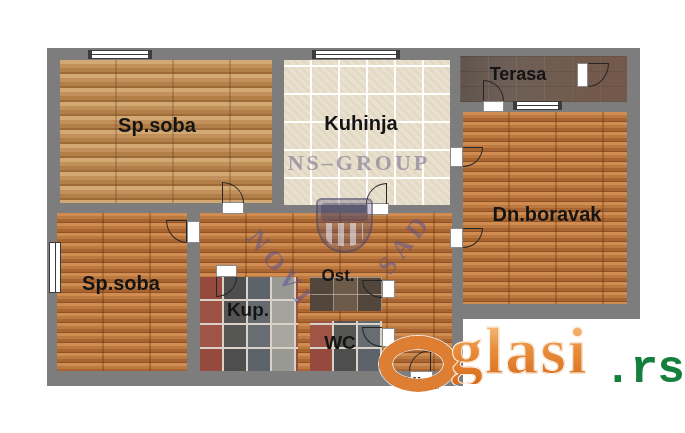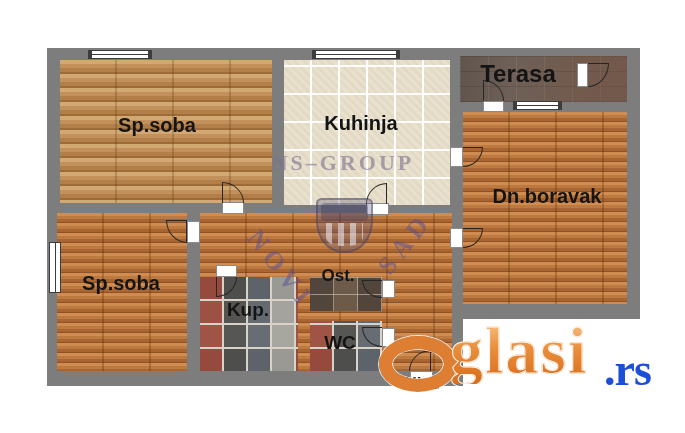--- a/index.html
+++ b/index.html
@@ -85,22 +85,22 @@
           font-size:26px;letter-spacing:6px;color:rgba(86,78,148,.52);white-space:nowrap;}
   .wm-oglasi-ring{position:absolute;left:379px;top:336px;width:78px;height:56px;
           border:13px solid #dd7e33;border-radius:50%;
           box-shadow:0 0 0 1px rgba(255,255,255,.85), inset 0 0 0 1px rgba(255,255,255,.85);}
   .wm-oglasi-text{position:absolute;left:450px;top:318px;
           font-family:"Liberation Serif",serif;font-weight:bold;font-size:66px;line-height:1;
           letter-spacing:2px;background:linear-gradient(180deg,#f6c184 5%,#e98f3d 45%,#d96f1e 95%);
           -webkit-background-clip:text;background-clip:text;color:transparent;
           -webkit-text-stroke:1px rgba(255,255,255,.9);}
   .wm-oglasi-tld{position:absolute;left:604px;top:347px;
-          font-family:Liberation Serif, serif;font-weight:bold;font-size:46px;line-height:1;
-          color:#1d4ed8;letter-spacing:-1px;}
+          font-family:Liberation Mono, monospace;font-weight:bold;font-size:46px;line-height:1;
+          color:#15803d;letter-spacing:-1px;}
 </style>
 </head>
 <body>
 
 <div id="canvas">
 
   <div class="wallbase" style="left:47px;top:48px;width:416px;height:338px;"></div>
   <div class="wallbase" style="left:452px;top:48px;width:188px;height:271px;"></div>
   <div class="wallbase" style="left:200px;top:265px;width:195px;height:106px;"></div>
 
@@ -138,29 +138,29 @@
   <div class="arc" style="left:483px;top:80px;width:21px;height:21px;border-radius:0 100% 0 0;border-top:1px solid #262626;border-right:1px solid #262626;border-left:1px solid #262626;"></div>
   <div class="arc" style="left:588px;top:63px;width:21px;height:24px;border-radius:0 0 100% 0;border-top:1px solid #262626;border-right:1px solid #262626;border-bottom:1px solid #262626;"></div>
   <div class="arc" style="left:166px;top:220px;width:21px;height:23px;border-radius:0 0 0 100%;border:1px solid #262626;"></div>
   <div class="arc" style="left:216px;top:277px;width:21px;height:20px;border-radius:0 0 100% 0;border-left:1px solid #262626;border-right:1px solid #262626;border-bottom:1px solid #262626;"></div>
   <div class="arc" style="left:362px;top:280px;width:20px;height:18px;border-radius:0 0 0 100%;border-top:1px solid #262626;border-left:1px solid #262626;border-bottom:1px solid #262626;"></div>
   <div class="arc" style="left:362px;top:327px;width:20px;height:20px;border-radius:0 0 0 100%;border-top:1px solid #262626;border-left:1px solid #262626;border-bottom:1px solid #262626;"></div>
   <div class="arc" style="left:409px;top:350px;width:22px;height:21px;border-radius:100% 0 0 0;border-top:1px solid #262626;border-left:1px solid #262626;border-right:1px solid #262626;"></div>
 
   <div class="rlabel" style="left:157px;top:125px;font-size:20px;">Sp.soba</div>
   <div class="rlabel" style="left:361px;top:123px;font-size:20px;">Kuhinja</div>
-  <div class="rlabel" style="left:518px;top:74px;font-size:24px;">Terasa</div>
-  <div class="rlabel" style="left:547px;top:196px;font-size:20px;">Dn.boravak</div>
+  <div class="rlabel" style="left:518px;top:74px;font-size:18px;">Terasa</div>
+  <div class="rlabel" style="left:547px;top:214px;font-size:20px;">Dn.boravak</div>
   <div class="rlabel" style="left:121px;top:283px;font-size:20px;">Sp.soba</div>
   <div class="rlabel" style="left:338px;top:276px;font-size:17px;">Ost.</div>
   <div class="rlabel" style="left:248px;top:310px;font-size:19px;">Kup.</div>
   <div class="rlabel" style="left:340px;top:343px;font-size:19px;">WC</div>
   <div class="rlabel" style="left:422px;top:384px;font-size:17px;">Ulaz</div>
 
-  <div class="wm-agency" style="top:150px;font-size:22px;letter-spacing:3px;">NS–GROUP</div>
+  <div class="wm-agency" style="top:150px;font-size:22px;letter-spacing:3px;margin-left:16px;">NS–GROUP</div>
   <div class="wm-shield"></div>
   <div class="wm-arc" style="left:264px;top:224px;transform:rotate(52deg);transform-origin:left top;">NOVI</div>
   <div class="wm-arc" style="left:372px;top:262px;transform:rotate(-52deg);transform-origin:left top;">SAD</div>
 
   <div class="wm-oglasi-ring"></div>
   <div class="wm-oglasi-text">glasi</div>
   <div class="wm-oglasi-tld">.rs</div>
 
 </div>
 

